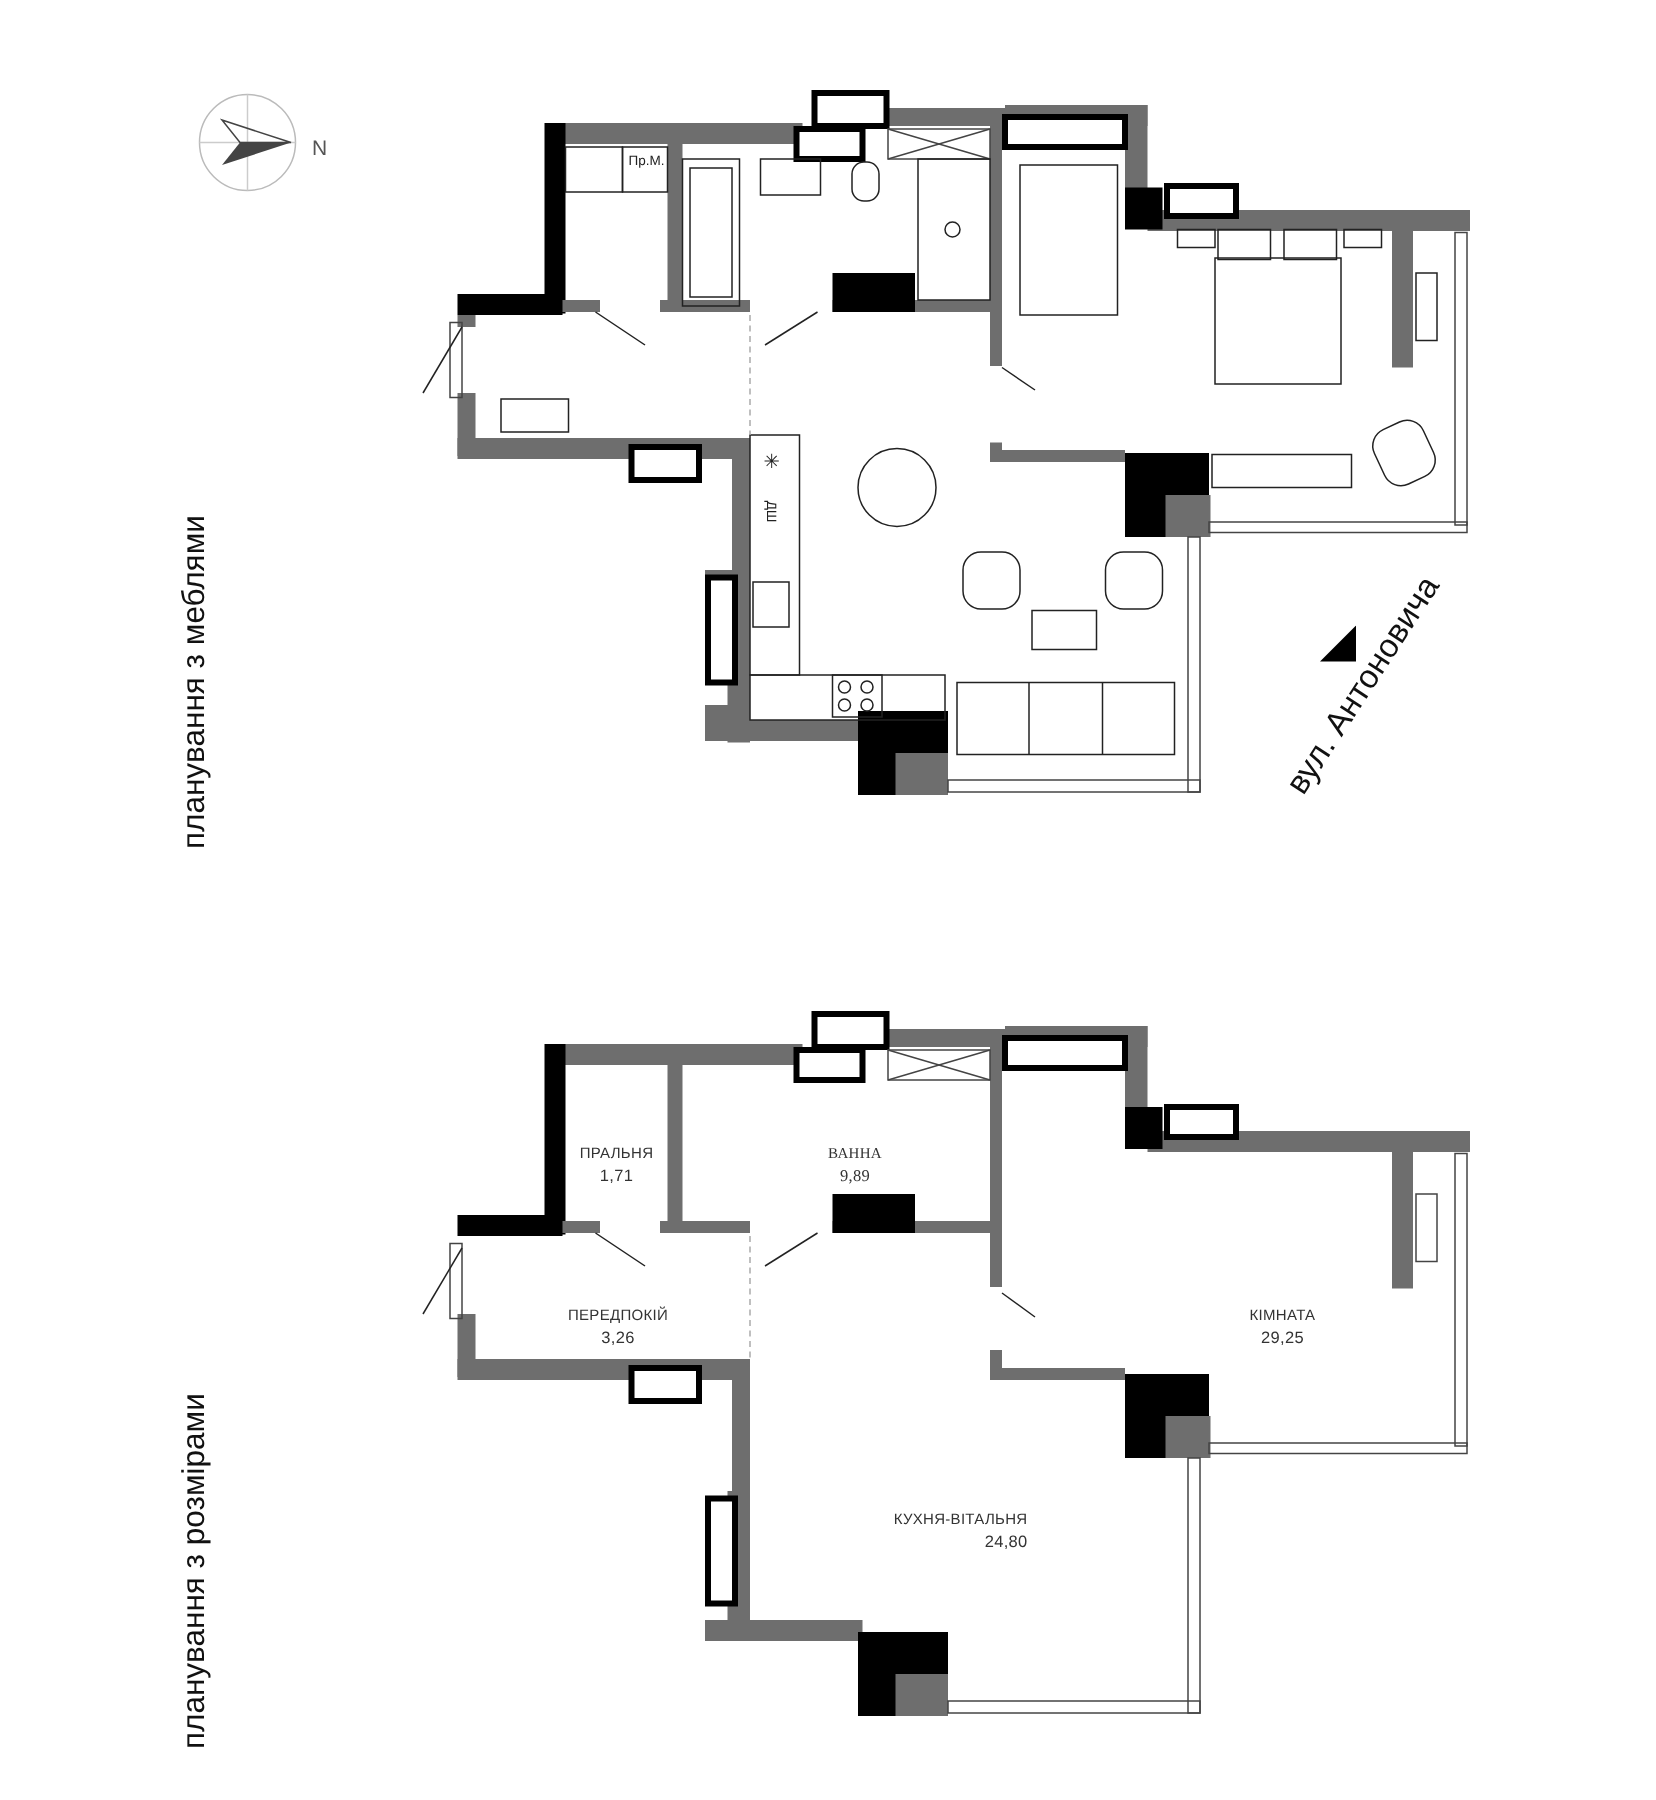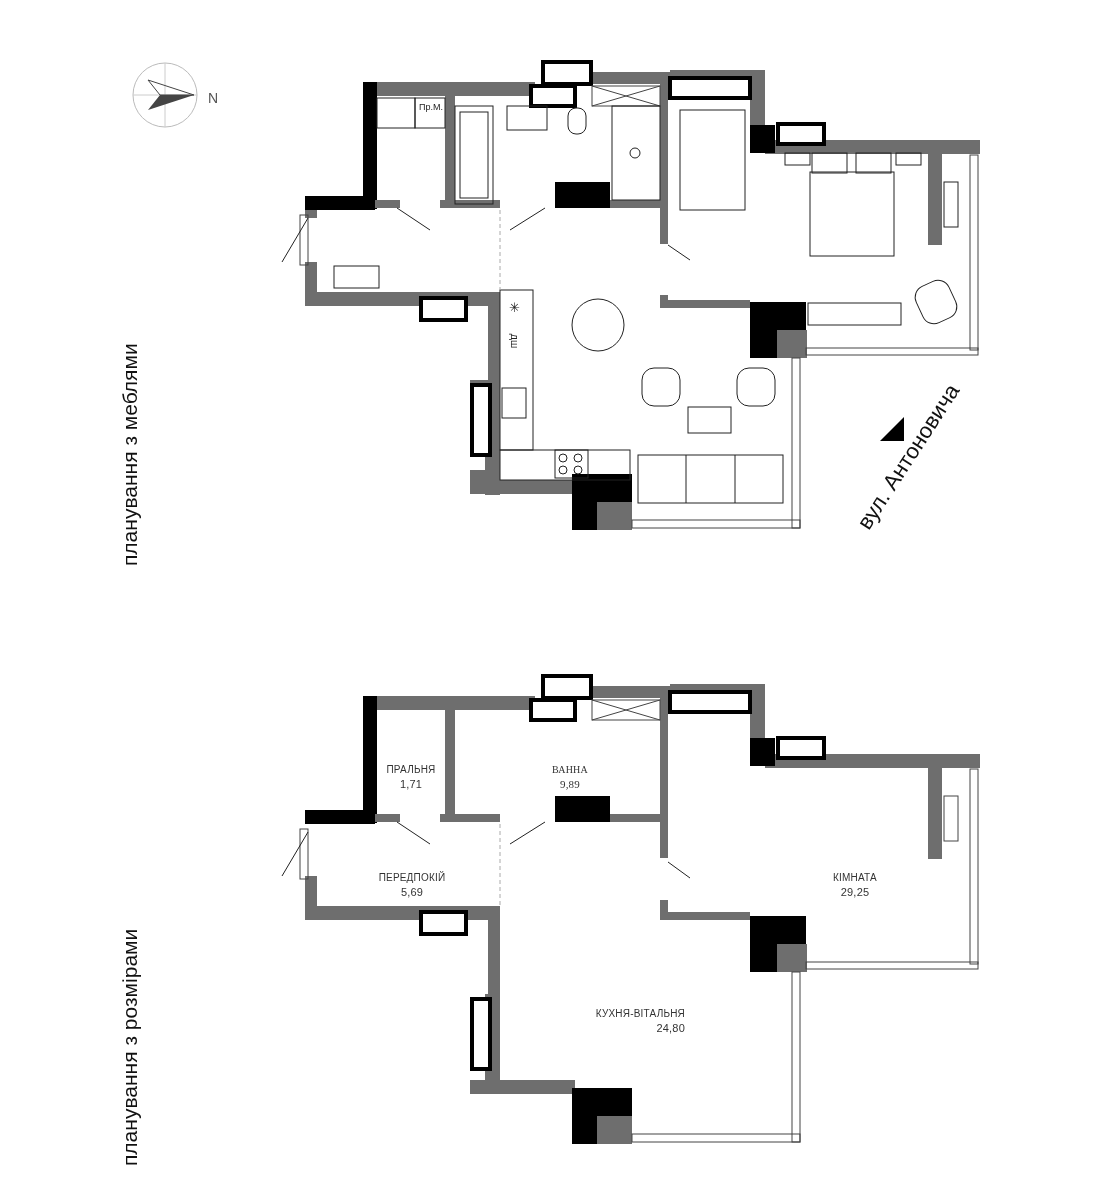--- a/index.html
+++ b/index.html
@@ -240,21 +240,21 @@
   <div class="room-label" style="left:378px;top:143px;width:66px;">
     <div>ПРАЛЬНЯ</div>
     <div class="area">1,71</div>
   </div>
   <div class="room-label" style="left:530px;top:143px;width:80px;font-family:Liberation Serif, serif;">
     <div>ВАННА</div>
     <div class="area">9,89</div>
   </div>
   <div class="room-label" style="left:370px;top:251px;width:84px;">
     <div>ПЕРЕДПОКІЙ</div>
-    <div class="area">5,69</div>
+    <div class="area">3,26</div>
   </div>
   <div class="room-label" style="left:820px;top:251px;width:70px;">
     <div>КІМНАТА</div>
     <div class="area">29,25</div>
   </div>
   <div class="room-label" style="left:575px;top:387px;width:110px;text-align:right;">
     <div>КУХНЯ-ВІТАЛЬНЯ</div>
     <div class="area">24,80</div>
   </div>
 </div>

